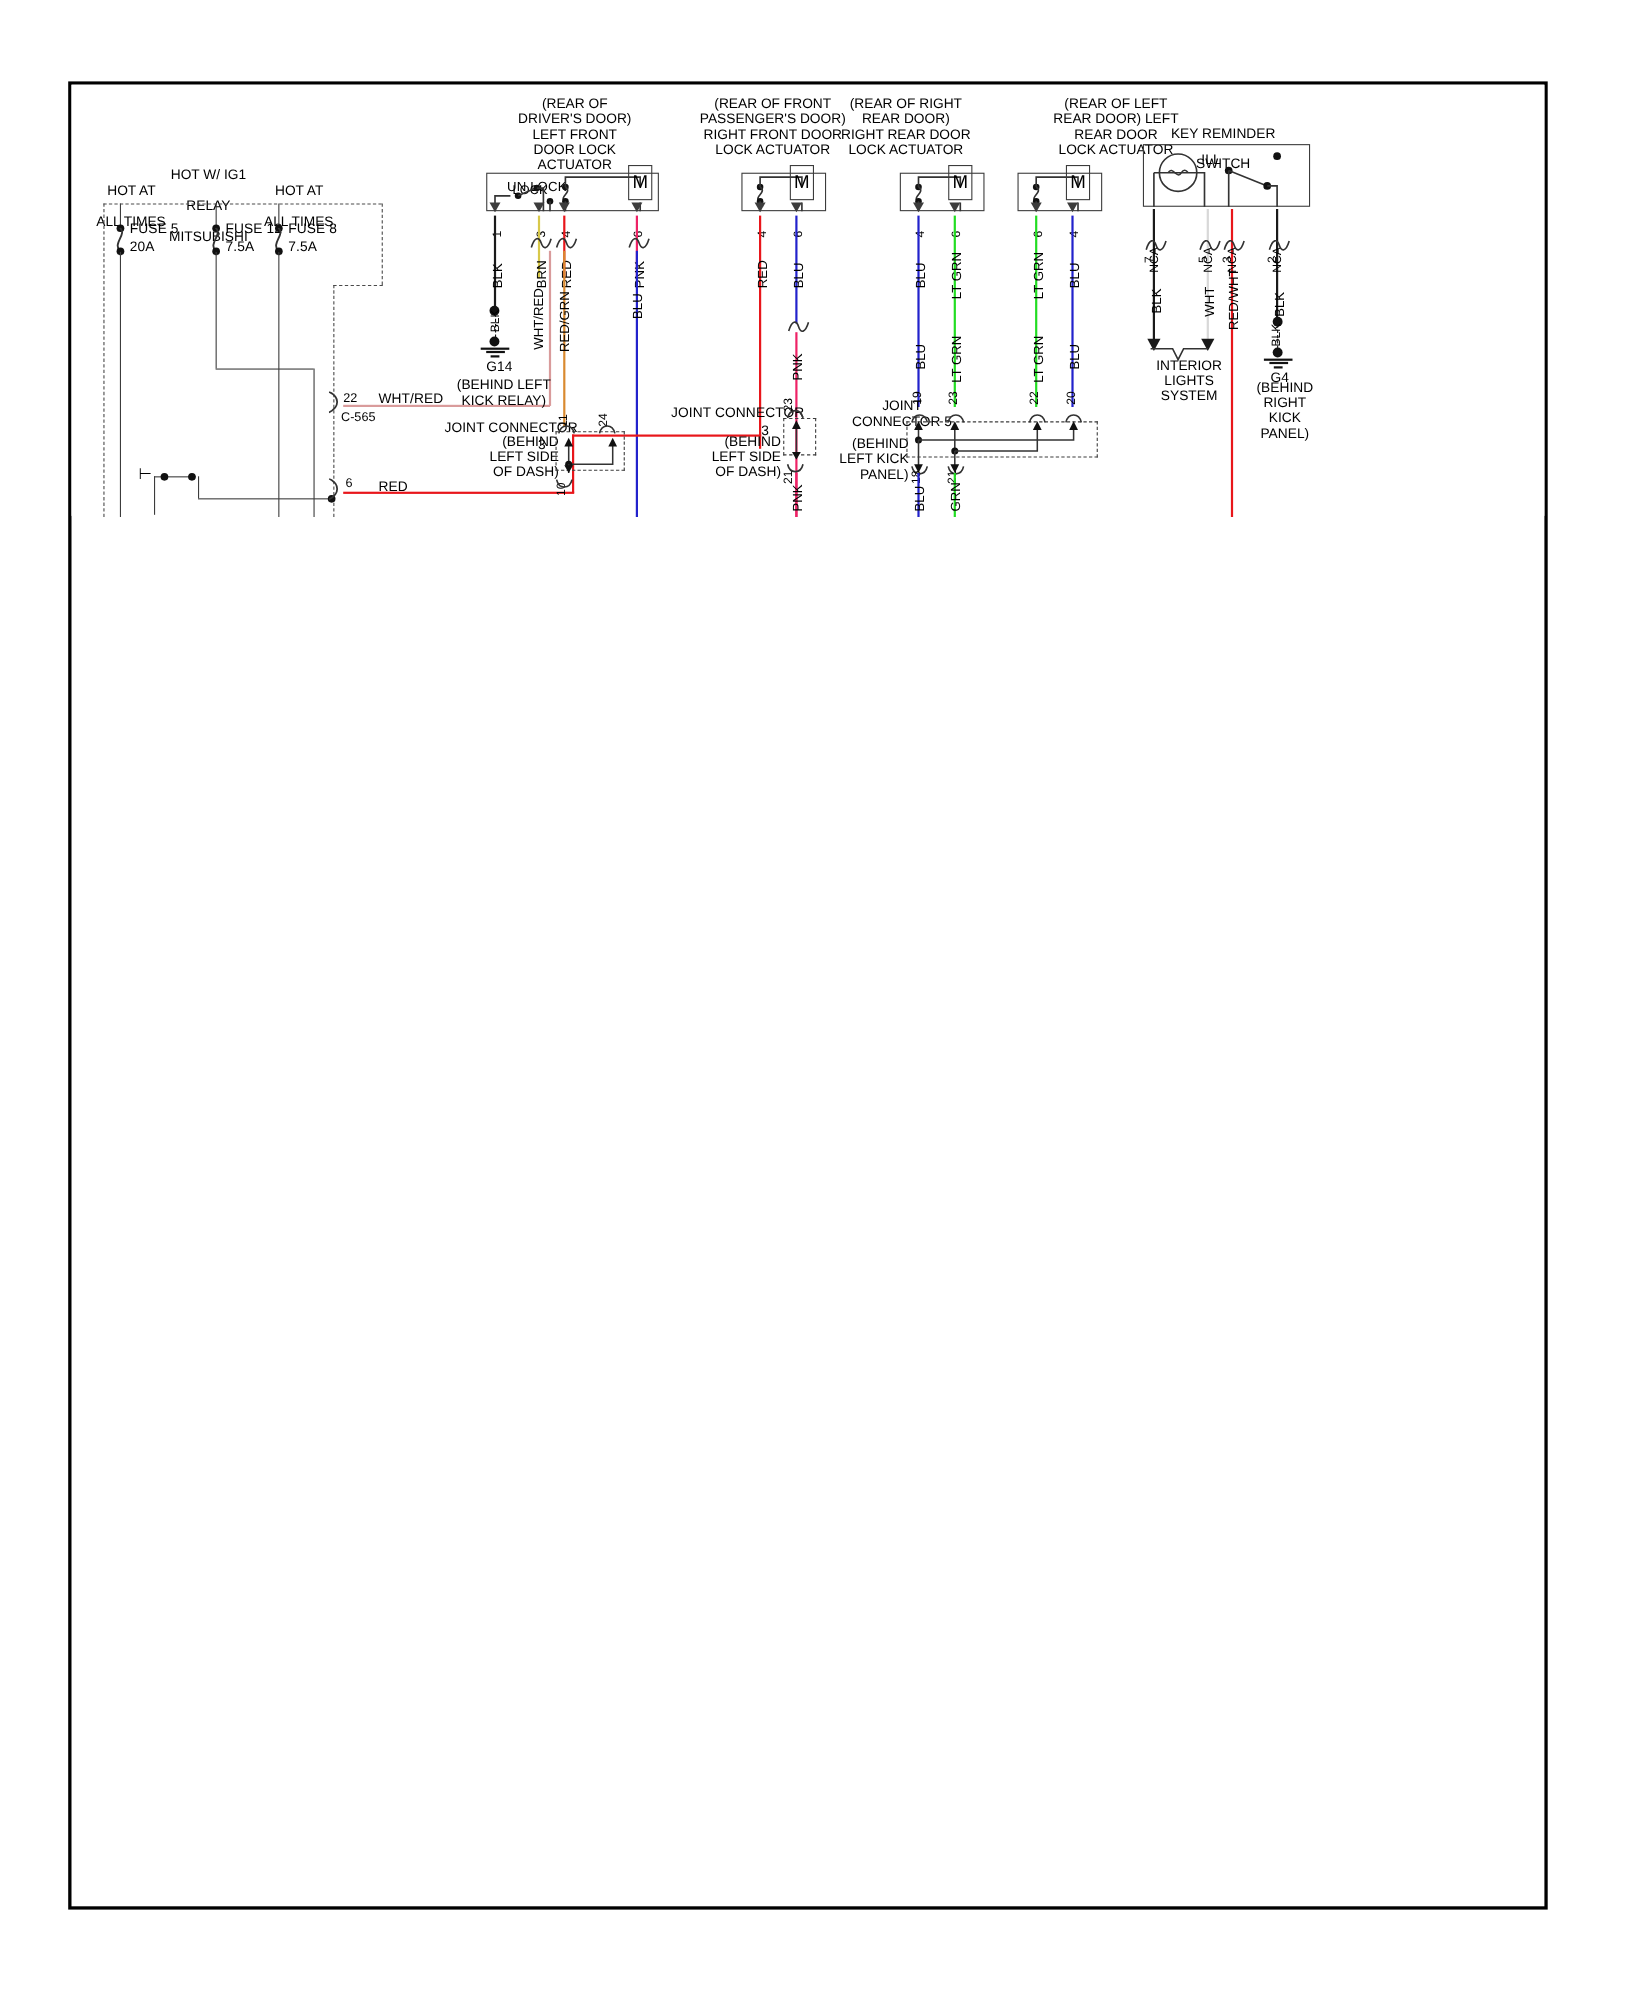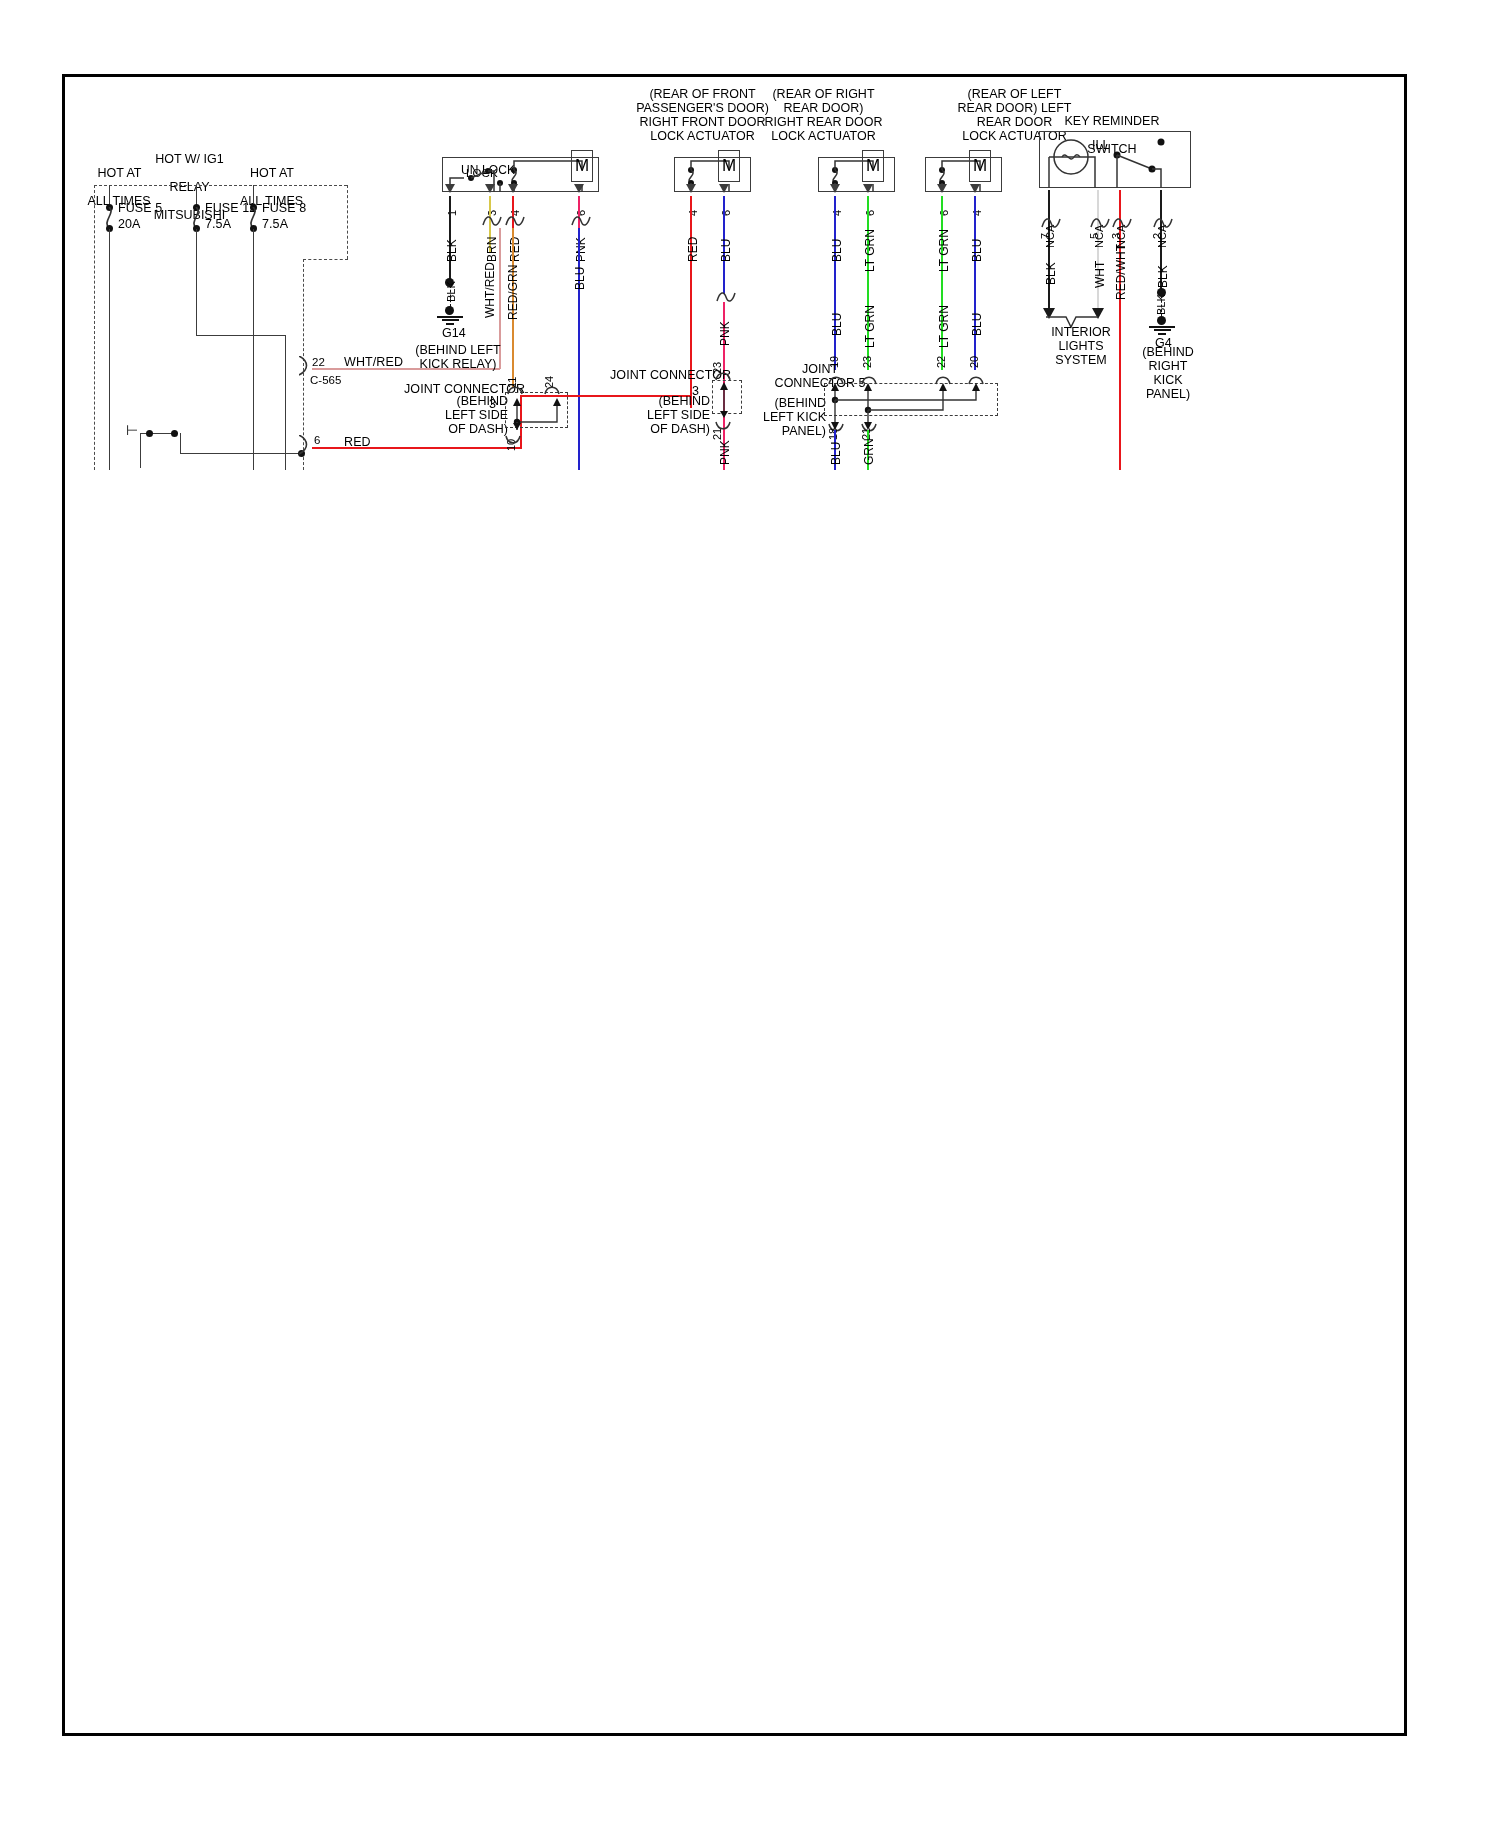--- a/index.html
+++ b/index.html
@@ -236,20 +236,25 @@
   </svg>
   <div class="tsm" style="left:314px;top:434px;"><span>6</span></div>
   <div class="t" style="left:344px;top:436px;"><span>RED</span></div>
 
   <div class="wh wh-wr" style="left:312px;top:368px;width:188px;"></div>
   <div class="w w-wr" style="left:499px;top:228px;height:141px;"></div>
 
   <div class="wh wh-red" style="left:312px;top:447px;width:210px;"></div>
   <div class="w w-red" style="left:520px;top:395px;height:53px;"></div>
 
+  <div class="tc" style="left:435px;top:87px;width:175px;font-size:12.5px;line-height:14px;"><span style="white-space:pre-line;">(REAR OF
+DRIVER'S DOOR)
+LEFT FRONT
+DOOR LOCK
+ACTUATOR</span></div>
   <div class="box" style="left:442px;top:157px;width:157px;height:35px;"></div>
   <div class="t" style="left:461px;top:164px;font-size:12px;"><span>UN LOCK</span></div>
   <div class="t" style="left:466px;top:167px;font-size:11.5px;"><span>LOCK</span></div>
   <svg width="160" height="38" style="position:absolute;left:442px;top:156px;">
     <path d="M8,36 L8,22 L22,22" stroke="#333" fill="none" stroke-width="1.5"></path>
     <circle cx="29" cy="22" r="3" fill="#111"></circle>
     <path d="M29,22 L45,15" stroke="#333" fill="none" stroke-width="1.5"></path>
     <circle cx="46" cy="15" r="3" fill="#111"></circle>
     <path d="M46,15 L52,15 L52,36" stroke="#333" fill="none" stroke-width="1.5"></path>
     <circle cx="58" cy="27" r="3" fill="#111"></circle>

